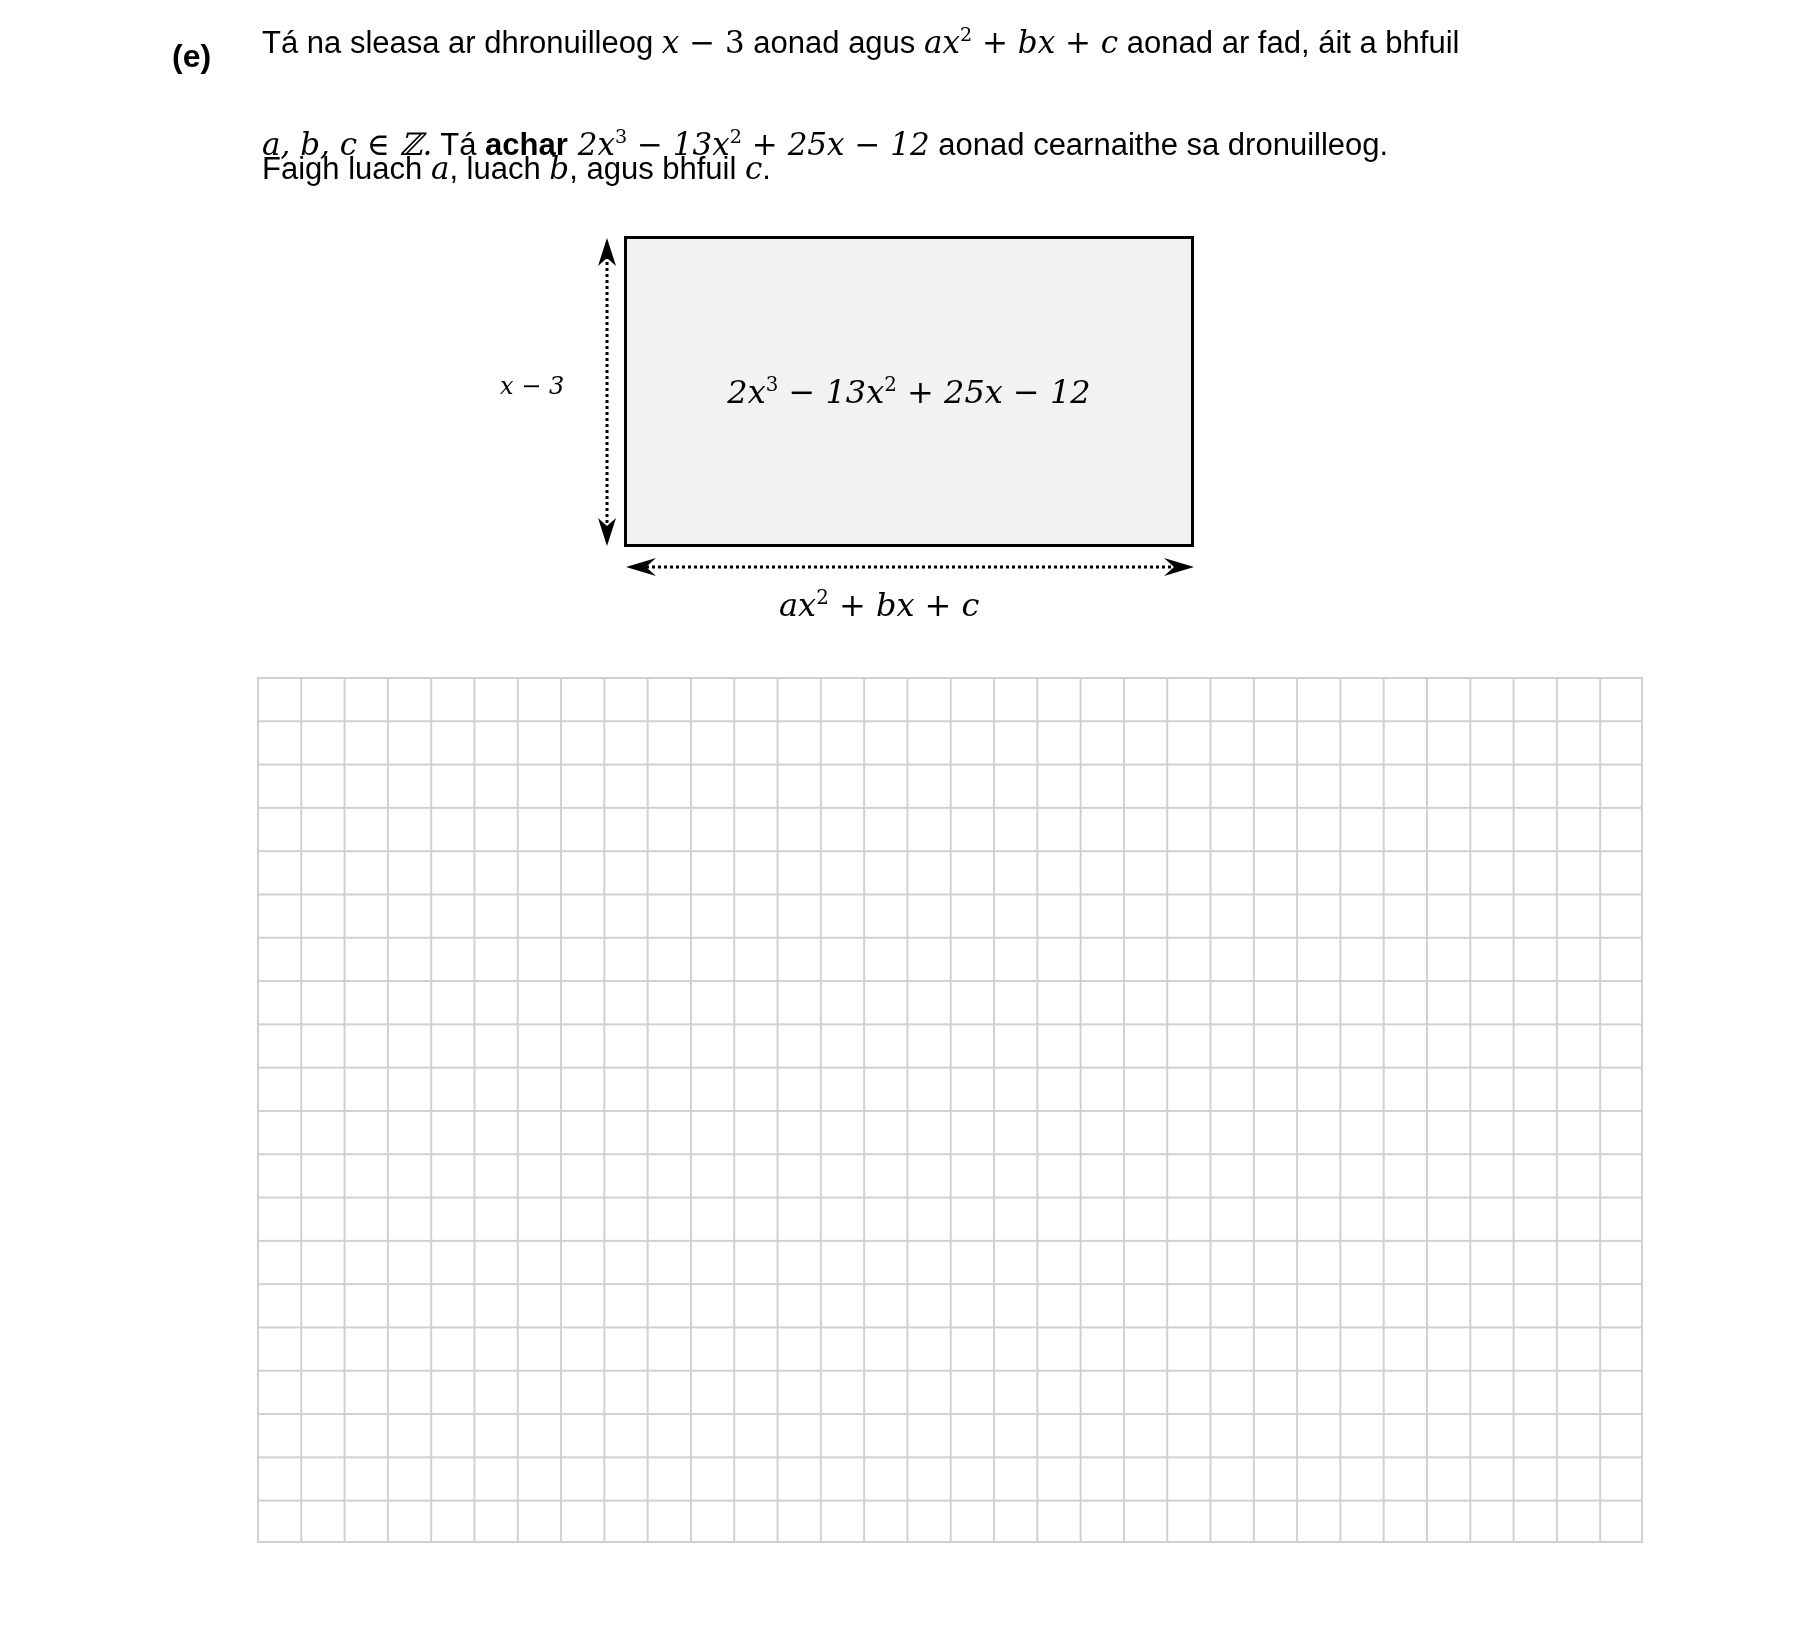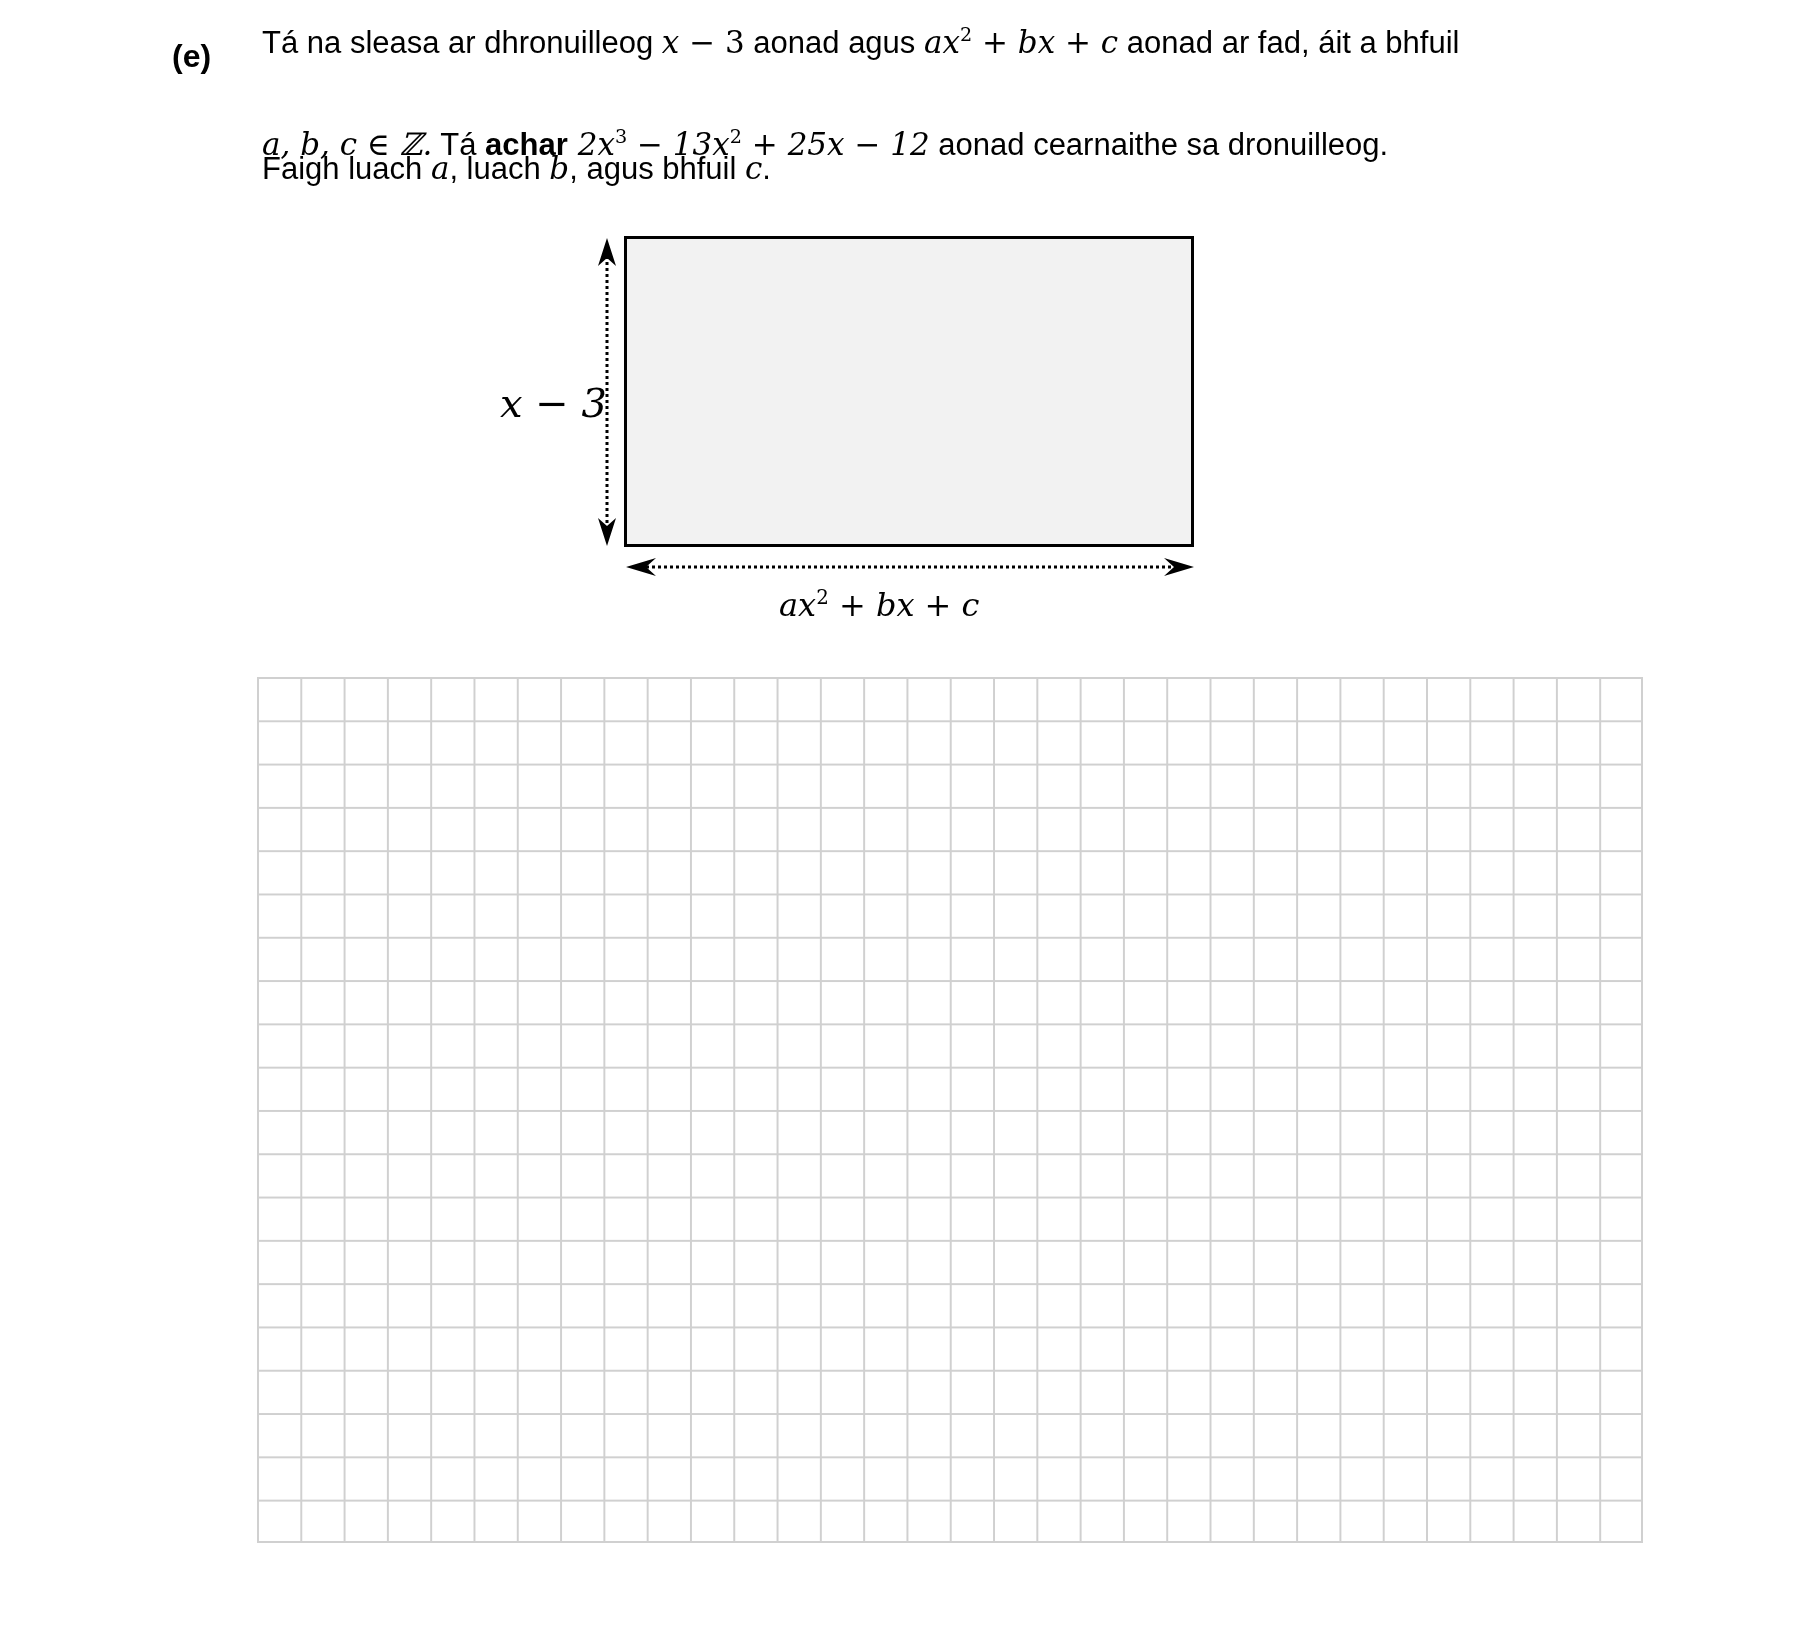--- a/index.html
+++ b/index.html
@@ -8,21 +8,21 @@
   .label-e { position:absolute; left:172px; top:38px; font-size:32px; font-weight:bold; }
   .q-line { position:absolute; left:262px; font-size:31px; white-space:nowrap; }
   .math { font-family:"DejaVu Serif", serif; font-style:italic; }
   .num { font-family:"DejaVu Serif", serif; font-style:normal; }
   sup { font-size:0.62em; vertical-align:0.6em; line-height:0; }
   .bold { font-weight:bold; }
   .rect { position:absolute; left:624px; top:236px; width:570px; height:311px;
           background:#f2f2f2; border:3px solid #000; box-sizing:border-box; }
   .rect-title { position:absolute; left:0; right:0; top:74px; text-align:center; font-size:31px; }
   .rect-expr { position:absolute; left:0; right:0; top:134px; text-align:center; font-size:32px; }
-  .side-label { position:absolute; left:500px; top:372px; font-size:40px;margin-top:8px; }
+  .side-label { position:absolute; left:500px; top:372px; font-size:24px; }
   .bottom-label { position:absolute; left:779px; top:586px; font-size:32px; }
   .grid { position:absolute; left:257px; top:677px; width:1386px; height:866px;
           border:2px solid #d0d0d0; box-sizing:border-box;
           background-image:
             linear-gradient(to right, #d0d0d0 0, #d0d0d0 2px, transparent 2px),
             linear-gradient(to bottom, #d0d0d0 0, #d0d0d0 2px, transparent 2px);
           background-size:43.3px 43.3px; background-position:-2px -2px; }
   svg.arrows { position:absolute; left:0; top:0; }
 </style>
 </head>
@@ -36,20 +36,21 @@
 
 <div class="q-line" style="top:86px;margin-top:40px;">
   <span class="math">a, b, c ∈ ℤ.</span><span> Tá </span><span class="bold">achar</span><span class="math"> 2x</span><sup class="num">3</sup><span class="math"> − 13x</span><sup class="num">2</sup><span class="math"> + 25x − 12</span><span> aonad cearnaithe sa dronuilleog.</span>
 </div>
 
 <div class="q-line" style="top:150px;">
   <span>Faigh luach </span><span class="math">a</span><span>, luach </span><span class="math">b</span><span>, agus bhfuil </span><span class="math">c</span><span>.</span>
 </div>
 
 <div class="rect">
+  <div class="rect-expr"><span class="math">2x</span><sup class="num">3</sup><span class="math"> − 13x</span><sup class="num">2</sup><span class="math"> + 25x − 12</span></div>
 </div>
 
 <div class="side-label math">x − 3</div>
 
 <div class="bottom-label"><span class="math">ax</span><sup class="num">2</sup><span class="math"> + bx + c</span></div>
 
 <svg class="arrows" width="1818" height="700">
   <g>
     <line x1="607" y1="250" x2="607" y2="532" stroke="#000" stroke-width="3" stroke-dasharray="3,3"></line>
     <path d="M607 238 L598 266 L607 258 L616 266 Z" fill="#000"></path>

